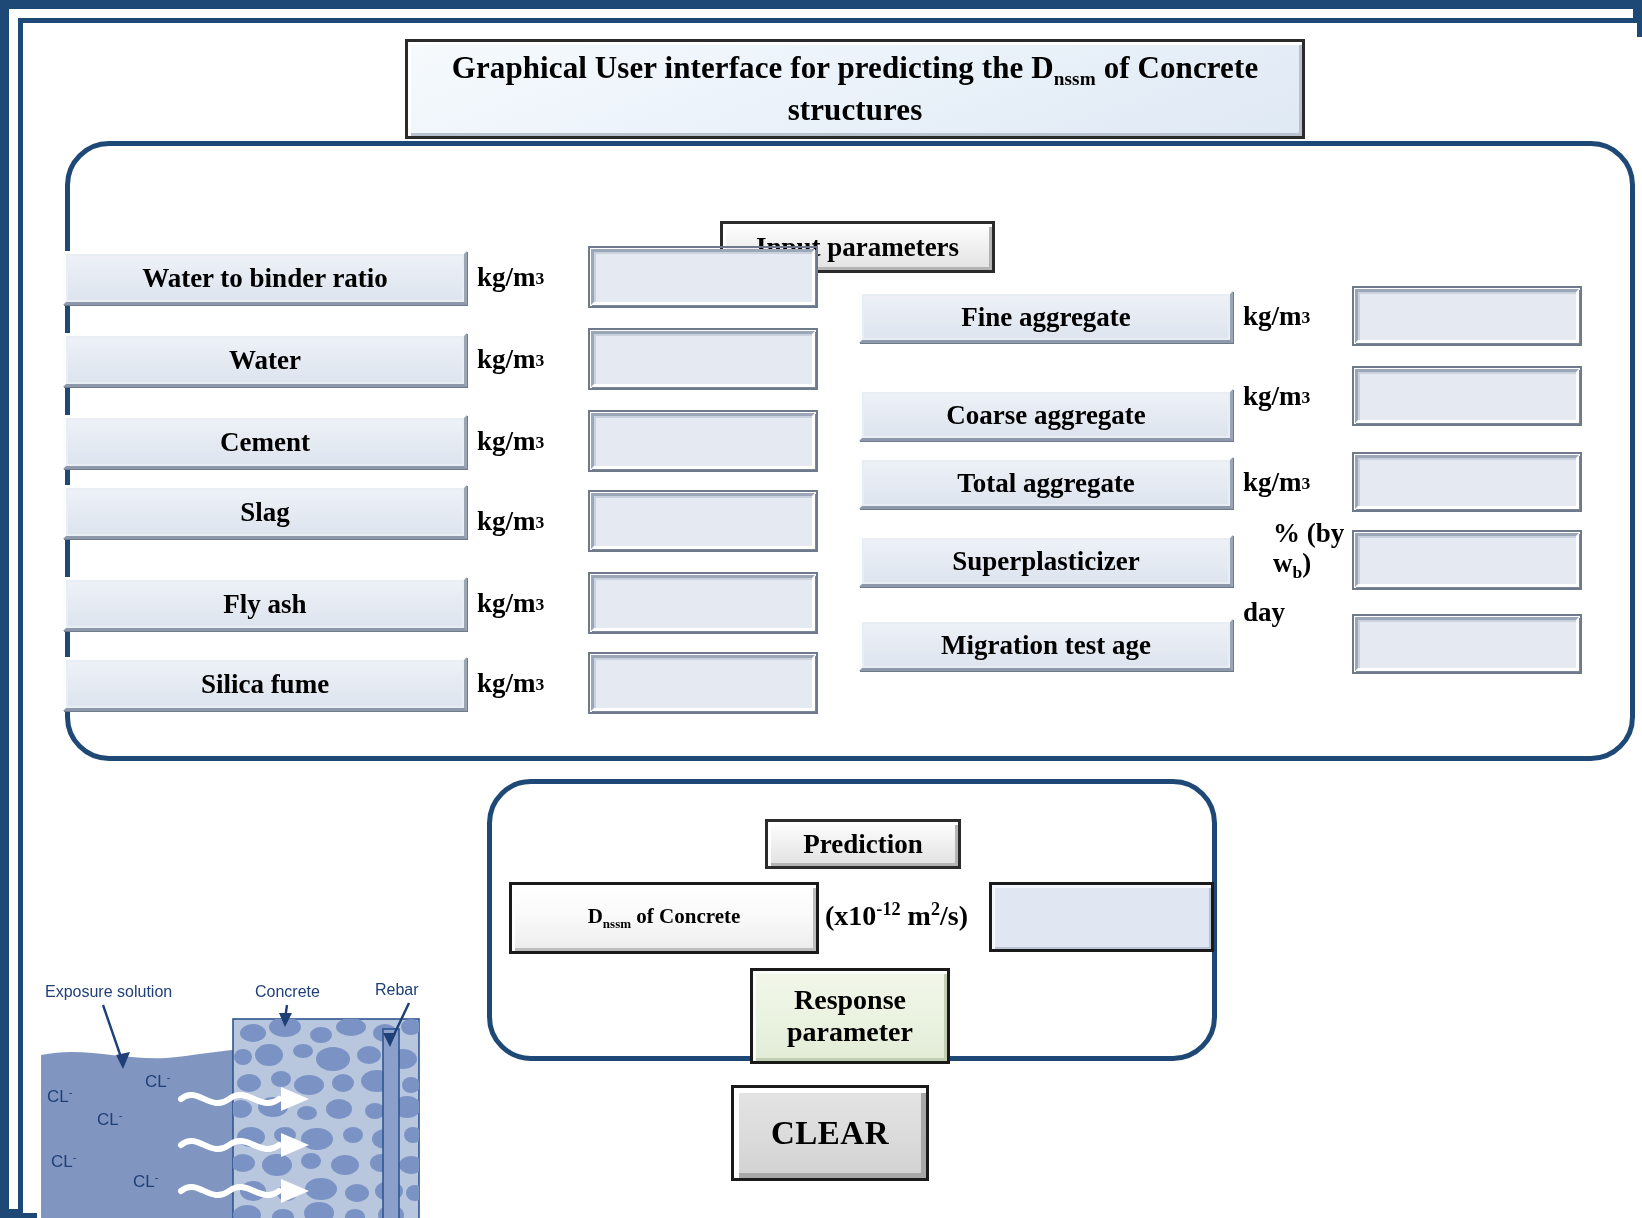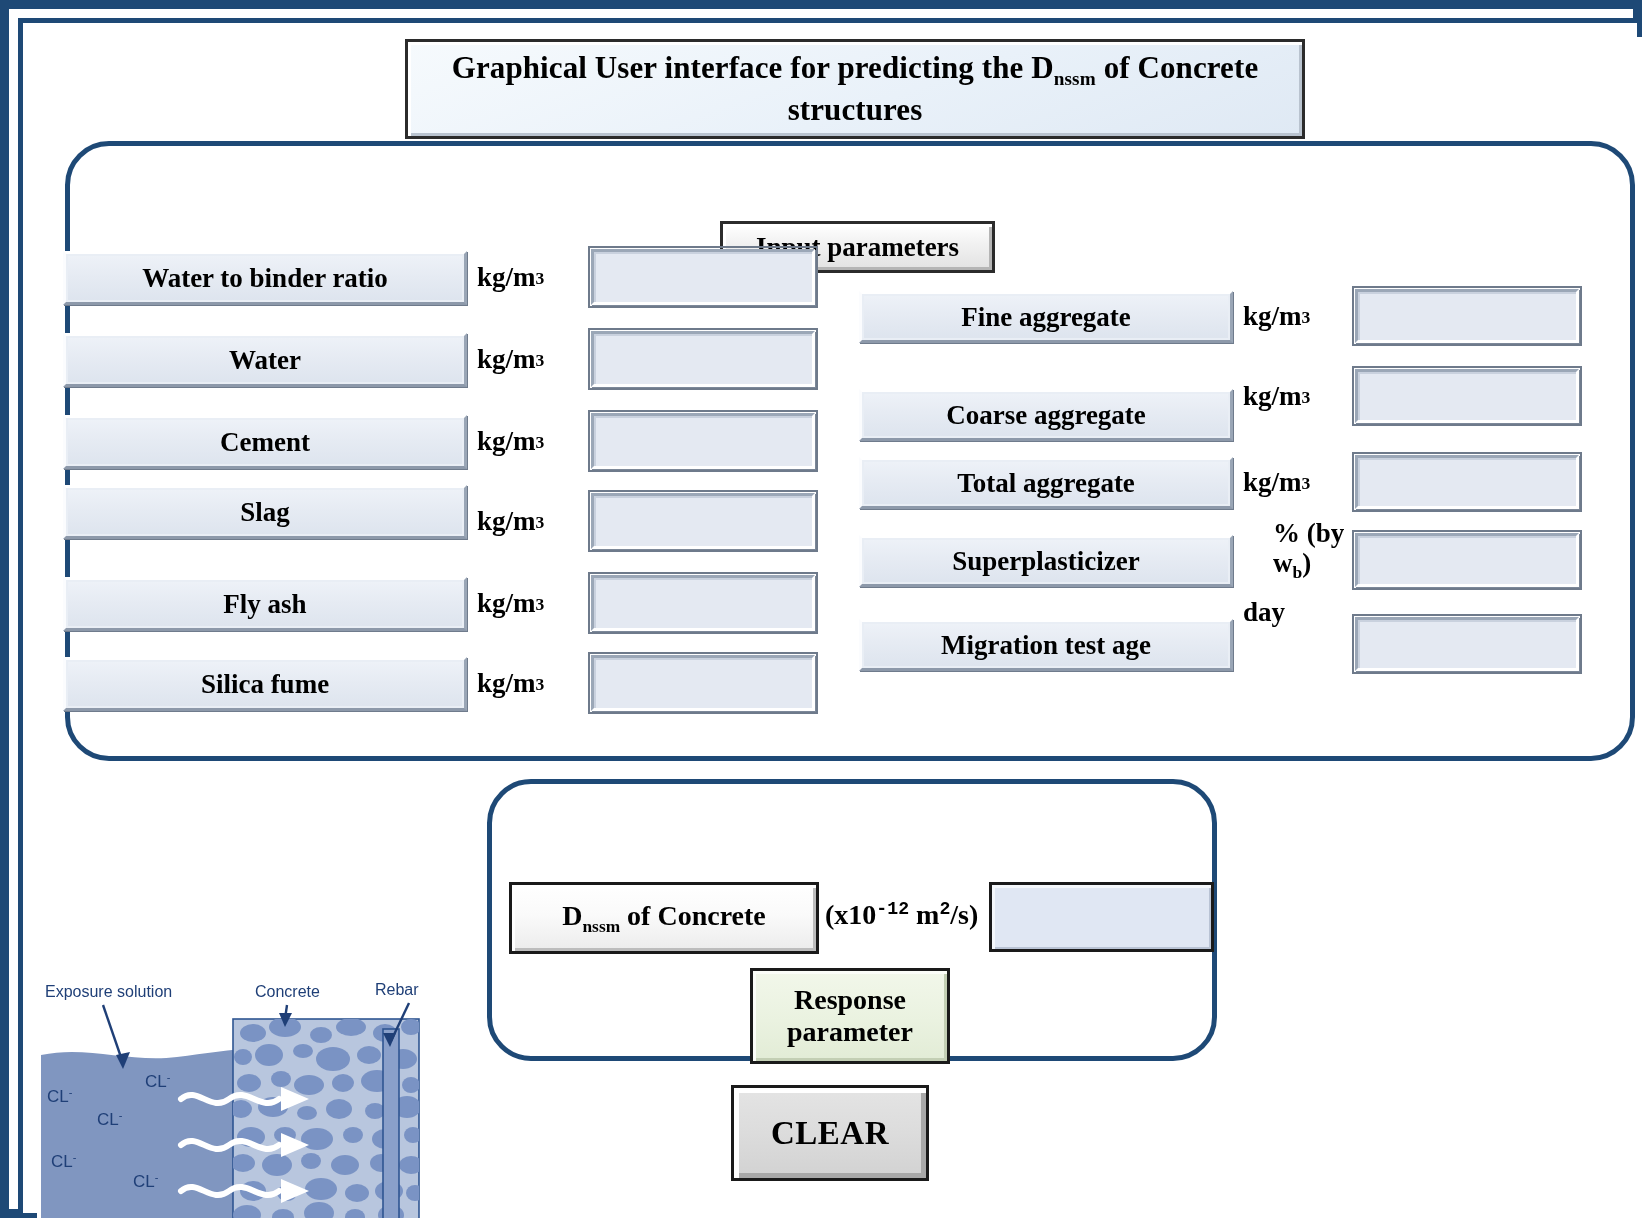--- a/index.html
+++ b/index.html
@@ -113,29 +113,29 @@
   }
 
   
   #dnssm-btn {
     position: absolute;
     left: 472px; top: 845px; width: 310px; height: 72px;
     background: linear-gradient(180deg,#ffffff 0%,#fafafa 45%,#ececec 100%);
     border: 3px solid #1a1a1a;
     box-shadow: inset 3px 3px 0 #ffffff, inset -3px -3px 0 #bdbdbd;
     display: flex; align-items: center; justify-content: center;
-    font-size: 28px; font-weight: bold; color: #000; white-space: nowrap;
+    font-size: 21px; font-weight: bold; color: #000; white-space: nowrap;
   }
   #dnssm-btn sub { font-size: .62em; }
 
   #dnssm-unit {
     position: absolute; left: 788px; top: 862px;
     font-size: 28px; font-weight: bold; color: #000; white-space: nowrap;
   }
-  #dnssm-unit sup { font-size: .65em; vertical-align: super; font-family: Liberation Mono, monospace; }
+  #dnssm-unit sup { font-size: .65em; vertical-align: super; }
 
   #prediction-field {
     position: absolute; left: 952px; top: 845px; width: 225px; height: 70px;
     background: #e0e7f3;
     border: 3px solid #1a1a1a;
     box-shadow: inset 3px 3px 0 #f4f7fb, inset -2px -2px 0 #b9c3d4;
   }
 
   #response-btn {
     position: absolute; left: 713px; top: 931px; width: 200px; height: 96px;
@@ -242,20 +242,21 @@
   </div>
 
   <div class="field" style="left:1318px;top:252px;width:224px;height:54px;"></div>
   <div class="field" style="left:1318px;top:332px;width:224px;height:54px;"></div>
   <div class="field" style="left:1318px;top:418px;width:224px;height:54px;"></div>
   <div class="field" style="left:1318px;top:496px;width:224px;height:54px;"></div>
   <div class="field" style="left:1318px;top:580px;width:224px;height:54px;"></div>
 
   <div id="prediction-panel" class="round-panel"></div>
 
+  <div id="prediction-btn" class="hdr-btn">Prediction</div>
 
   <div id="dnssm-btn">
     <span>
       <span>D</span><sub>nssm</sub><span> of Concrete</span>
     </span>
   </div>
 
   <div id="dnssm-unit">
     <span>(x10</span><sup>-12</sup><span> m</span><sup>2</sup><span>/s)</span>
   </div>

